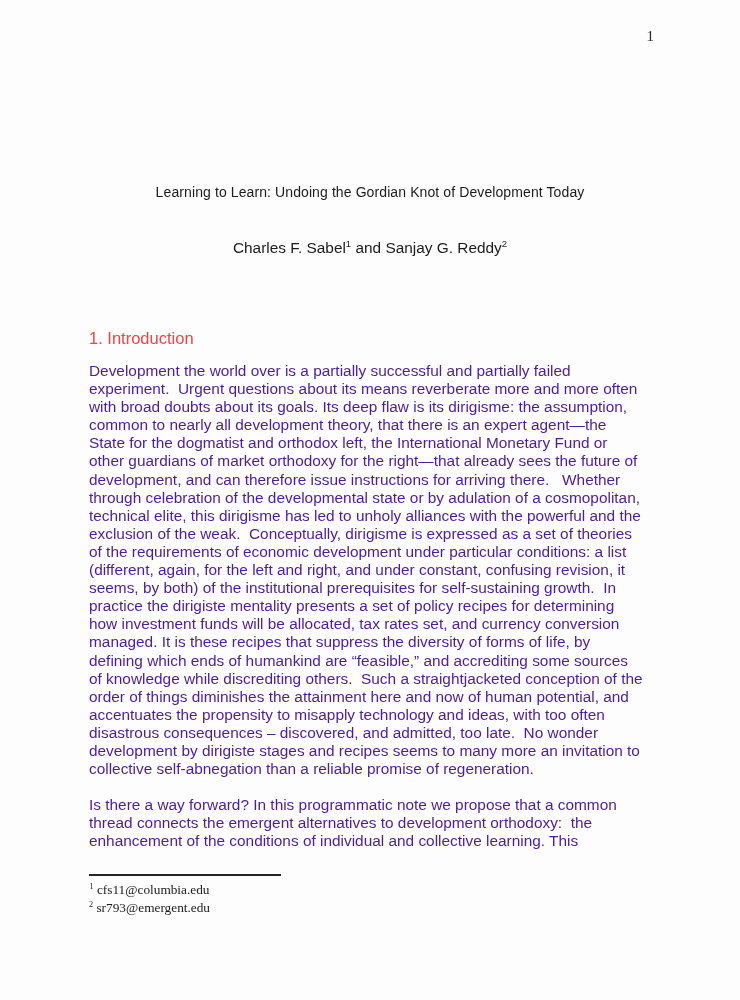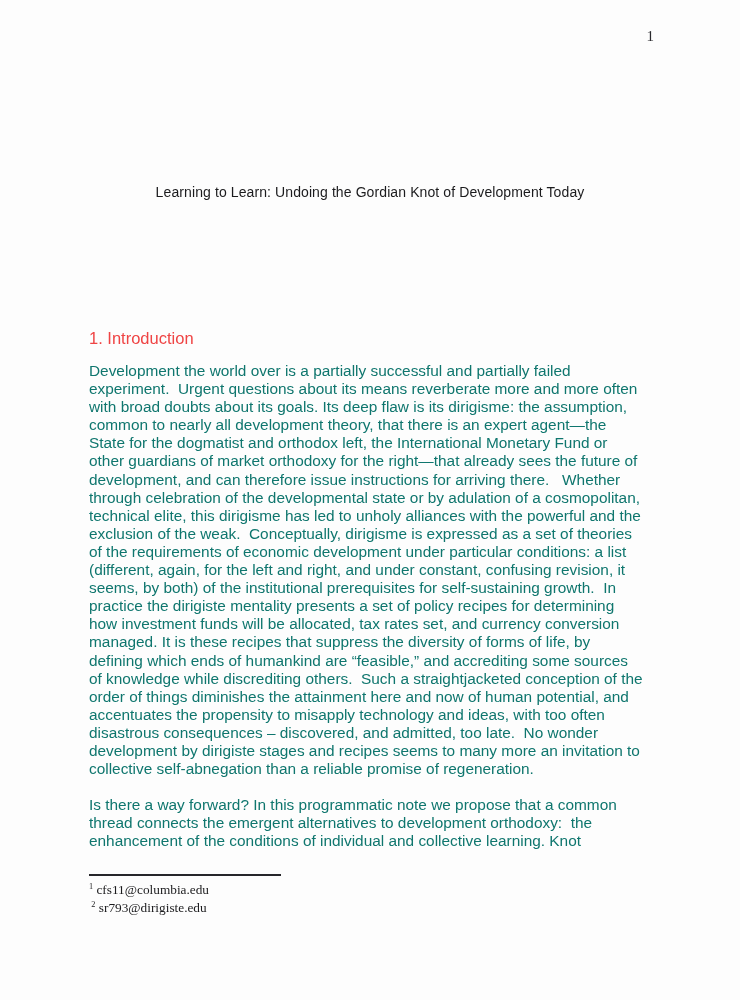--- a/index.html
+++ b/index.html
@@ -56,21 +56,21 @@
     left: 89px;
     font-size: 16.5px;
     color: #ef4444;
     white-space: pre;
   }
   .body-para {
     position: absolute;
     left: 89px;
     font-size: 15.4px;
     line-height: 18.1px;
-    color: #0f766e;
+    color: #4c1d95;
     white-space: pre;
   }
   .para-1 { top: 362px; }
   .para-2 { top: 796px; }
   .footnote-rule {
     position: absolute;
     top: 874px;
     left: 89px;
     width: 192px;
     height: 0;
@@ -90,20 +90,21 @@
 </style>
 </head>
 <body>
 
 <div class="page">
 
   <div class="page-number">1</div>
 
   <div class="paper-title">Learning to Learn: Undoing the Gordian Knot of Development Today</div>
 
+  <div class="authors"><span>Charles F. Sabel</span><sup>1</sup><span> and Sanjay G. Reddy</span><sup>2</sup></div>
 
   <div class="section-heading">1. Introduction</div>
 
   <div class="body-para para-1">Development the world over is a partially successful and partially failed
 experiment.  Urgent questions about its means reverberate more and more often
 with broad doubts about its goals. Its deep flaw is its dirigisme: the assumption,
 common to nearly all development theory, that there is an expert agent—the
 State for the dogmatist and orthodox left, the International Monetary Fund or
 other guardians of market orthodoxy for the right—that already sees the future of
 development, and can therefore issue instructions for arriving there.   Whether
@@ -119,22 +120,22 @@
 defining which ends of humankind are “feasible,” and accrediting some sources
 of knowledge while discrediting others.  Such a straightjacketed conception of the
 order of things diminishes the attainment here and now of human potential, and
 accentuates the propensity to misapply technology and ideas, with too often
 disastrous consequences – discovered, and admitted, too late.  No wonder
 development by dirigiste stages and recipes seems to many more an invitation to
 collective self-abnegation than a reliable promise of regeneration.</div>
 
   <div class="body-para para-2">Is there a way forward? In this programmatic note we propose that a common
 thread connects the emergent alternatives to development orthodoxy:  the
-enhancement of the conditions of individual and collective learning. Knot</div>
+enhancement of the conditions of individual and collective learning. This</div>
 
   <div class="footnote-rule"></div>
 
   <div class="footnotes">
     <div class="footnote"><sup>1</sup><span> cfs11@columbia.edu</span></div>
-    <div class="footnote"><sup>2</sup><span> sr793@dirigiste.edu</span></div>
+    <div class="footnote"><sup>2</sup><span> sr793@emergent.edu</span></div>
   </div>
 
 </div>
 
 </body></html>

